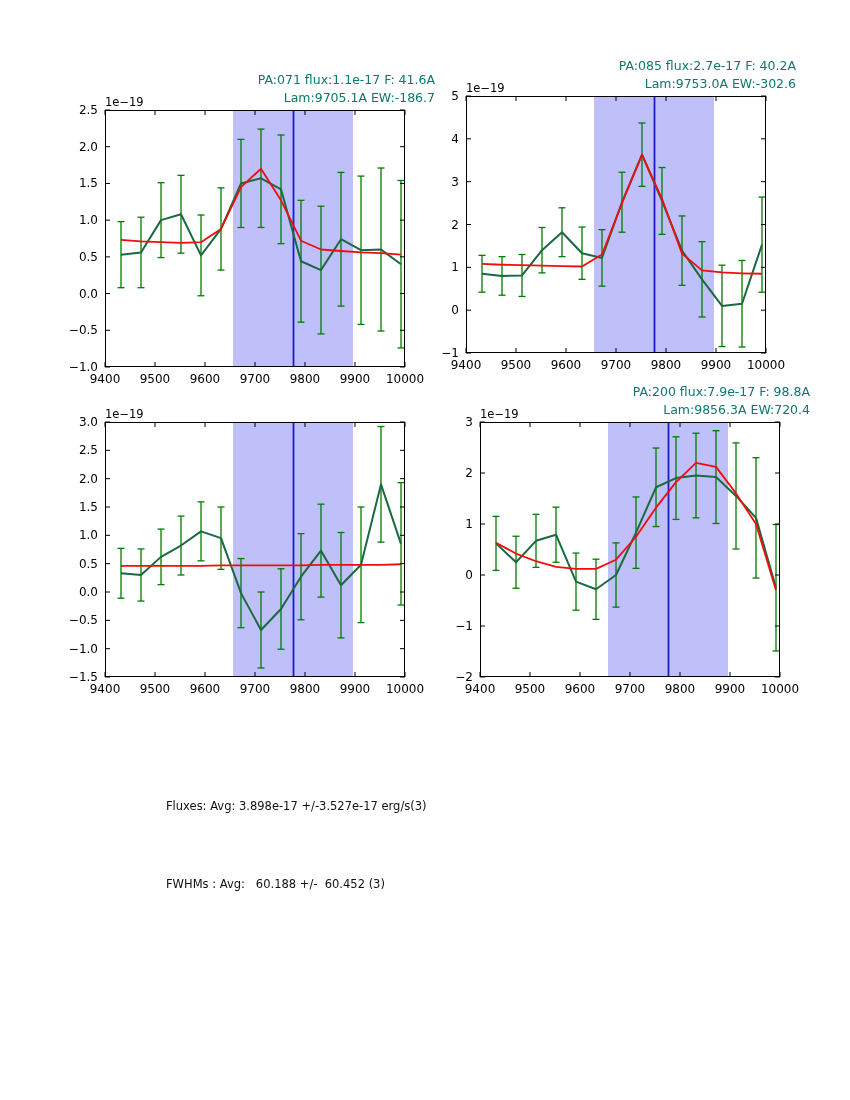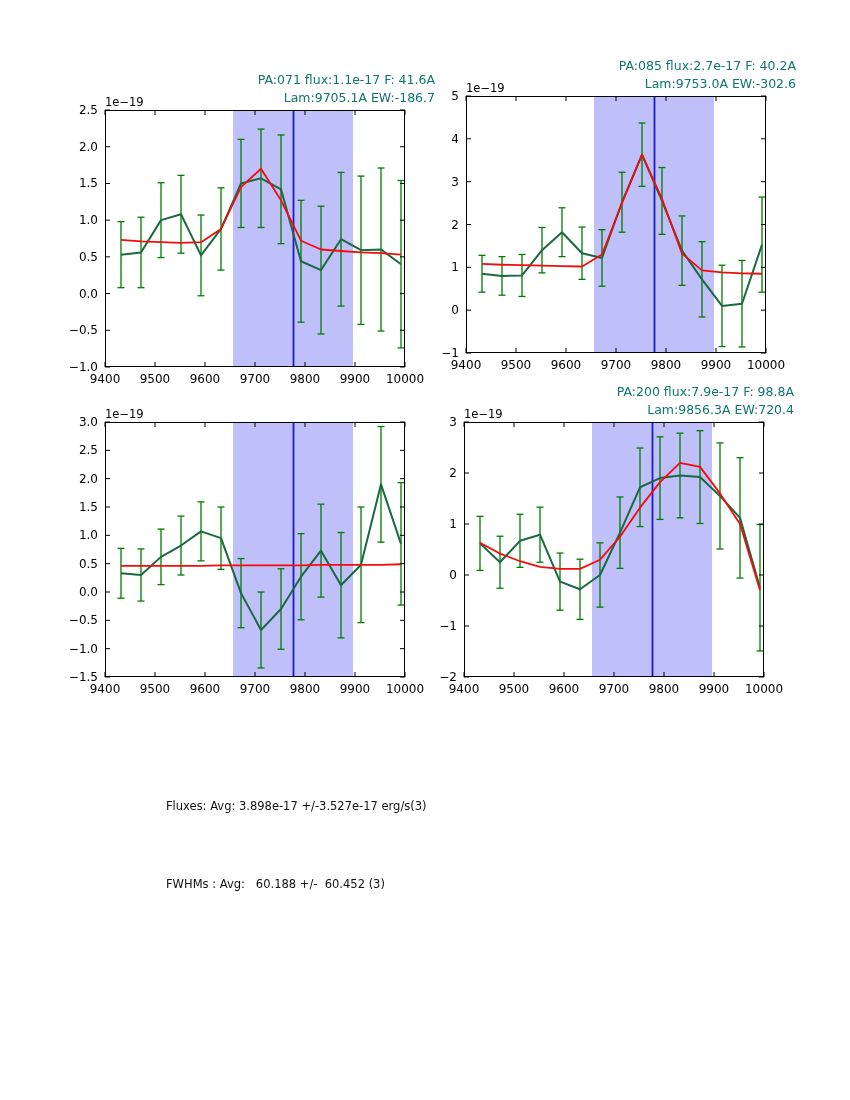--- a/index.html
+++ b/index.html
@@ -336,21 +336,21 @@
       <text x="-7" y="60.66666666666666" text-anchor="end">2.0</text>
       <line x1="0" y1="28.333333333333343" x2="5" y2="28.333333333333343" stroke="#000000"></line>
       <line x1="295" y1="28.333333333333343" x2="300" y2="28.333333333333343" stroke="#000000"></line>
       <text x="-7" y="32.33333333333334" text-anchor="end">2.5</text>
       <line x1="0" y1="0" x2="5" y2="0" stroke="#000000"></line>
       <line x1="295" y1="0" x2="300" y2="0" stroke="#000000"></line>
       <text x="-7" y="4" text-anchor="end">3.0</text>
     </svg>
 </div>
 
-<div class="subplot" style="left:464px;top:422px;width:300px;height:231px;">
+<div class="subplot" style="left:480px;top:422px;width:300px;height:231px;">
   <div class="titles">
     <div>PA:200 flux:7.9e-17 F: 98.8A</div>
     <div>Lam:9856.3A EW:720.4</div>
   </div>
   <div class="offset-label">1e−19</div>
   <svg class="plot-svg" width="300" height="255">
       <rect x="128" y="0" width="120" height="255" fill="#bfbffa"></rect>
       <line x1="188.5" y1="0" x2="188.5" y2="255" stroke="#1c1ccd" stroke-width="1.8"></line>
       <line x1="16" y1="148.41000000000003" x2="16" y2="94.35" stroke="#007c00" stroke-width="1.3"></line>
       <line x1="12.5" y1="148.41000000000003" x2="19.5" y2="148.41000000000003" stroke="#007c00" stroke-width="1.3"></line>

